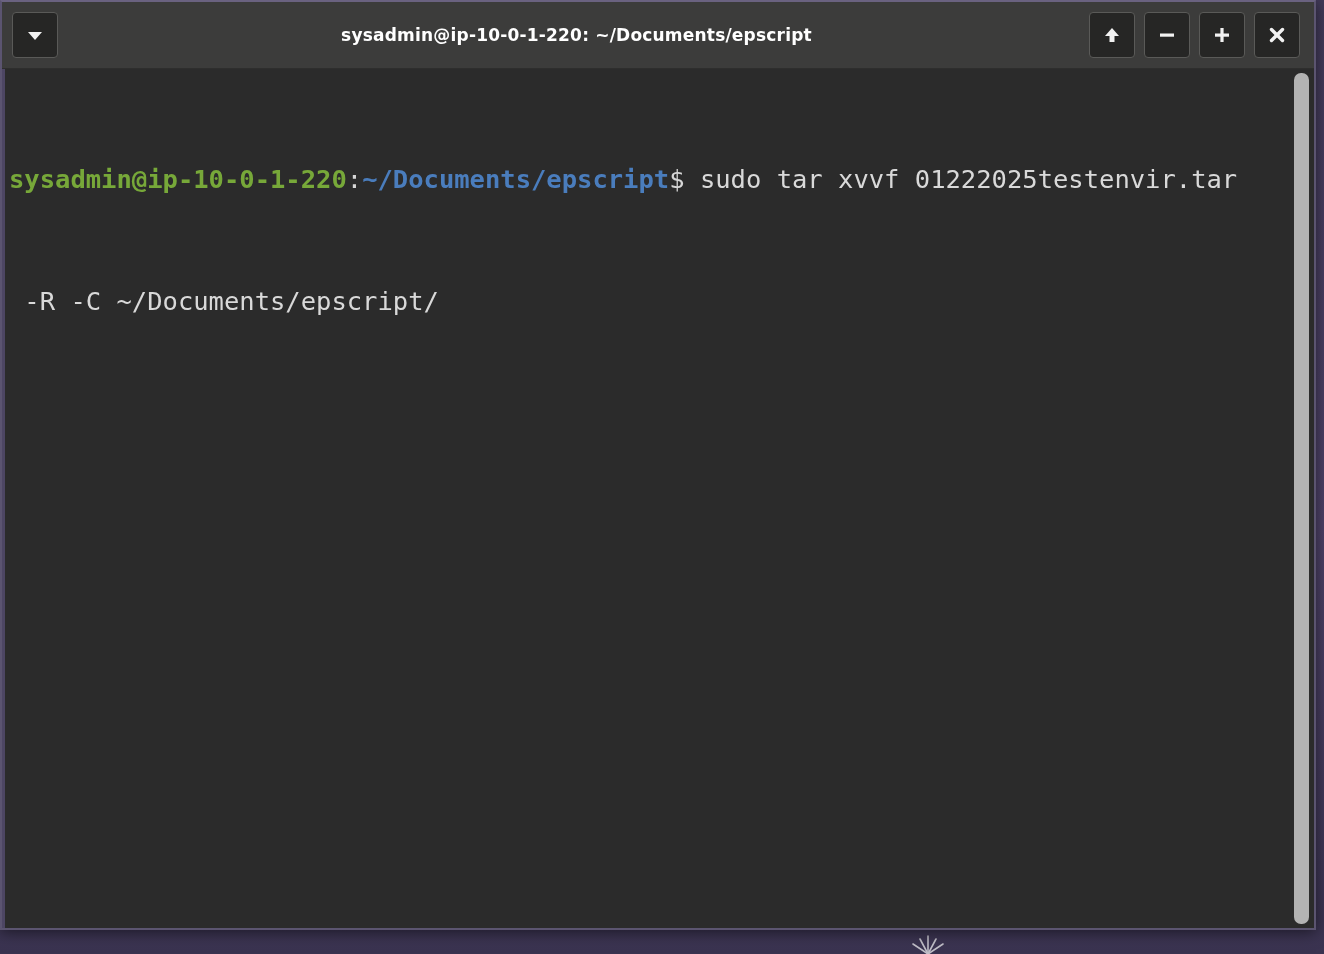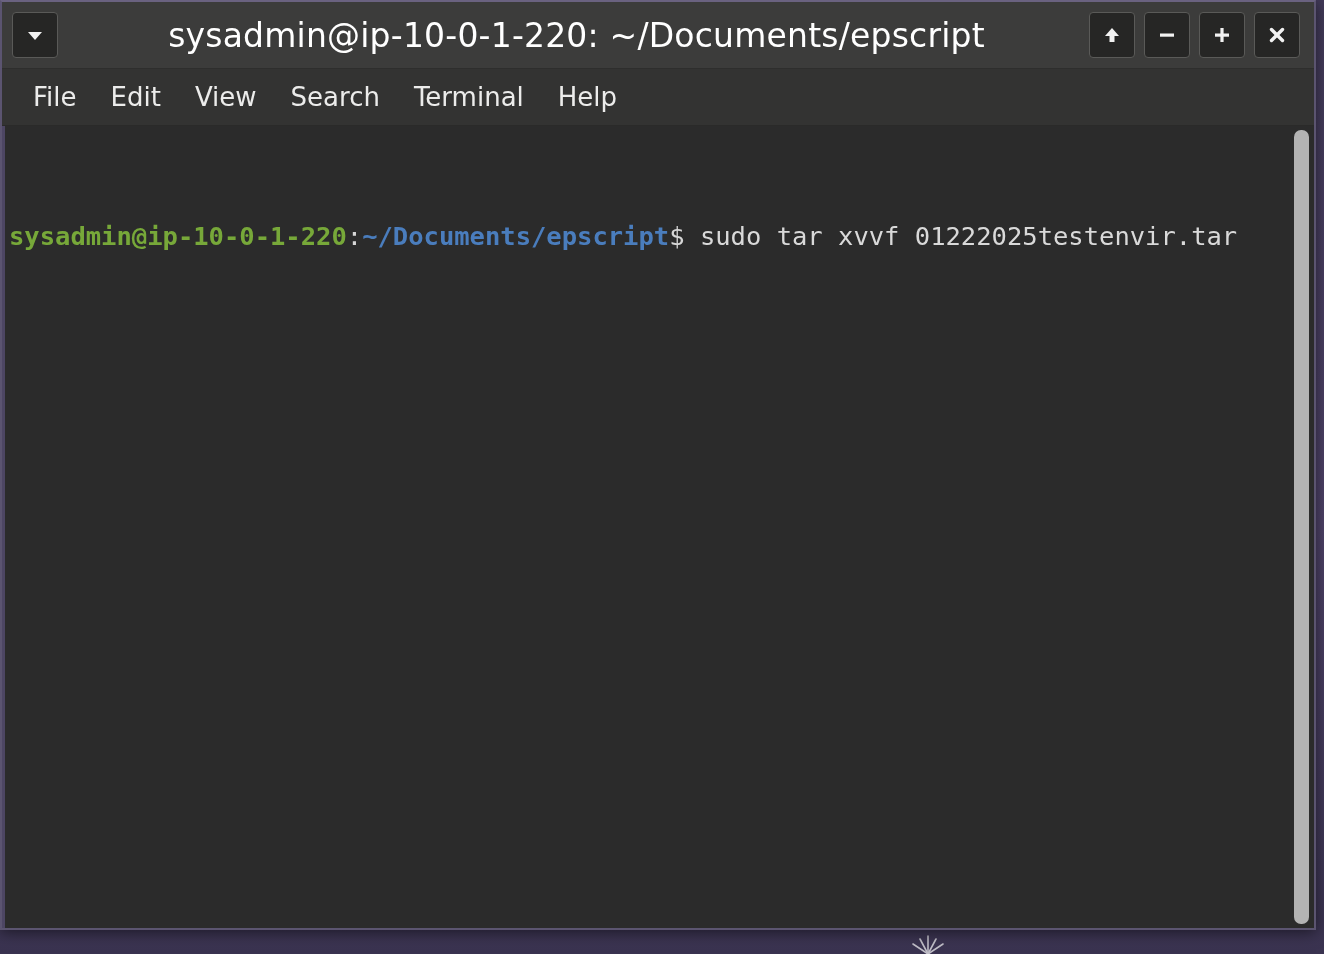--- a/index.html
+++ b/index.html
@@ -68,22 +68,22 @@
     justify-content: center;
     color: #f2f2f2;
     cursor: pointer;
     flex: 0 0 auto;
   }
   #tb-menu-btn { margin-right: 6px; }
   #title-text {
     flex: 1 1 auto;
     text-align: center;
     color: #ffffff;
-    font-size: 33px;
-    font-weight: normal;
+    font-size: 17px;
+    font-weight: bold;
     letter-spacing: .2px;
     white-space: nowrap;
     overflow: hidden;
     text-overflow: ellipsis;
     padding: 0 8px;
     font-family: "DejaVu Sans", sans-serif;
   }
   #tb-right {
     display: flex;
     gap: 9px;
@@ -210,33 +210,26 @@
             <g stroke="#f2f2f2" stroke-width="3.4" stroke-linecap="round">
               <line x1="5.5" y1="5.5" x2="16.5" y2="16.5"></line>
               <line x1="16.5" y1="5.5" x2="5.5" y2="16.5"></line>
             </g>
           </svg>
         </div>
 
       </div>
     </div>
 
-    <div id="menubar">
-      <div class="menu-item">File</div>
-      <div class="menu-item">Edit</div>
-      <div class="menu-item">View</div>
-      <div class="menu-item">Search</div>
-      <div class="menu-item">Terminal</div>
-      <div class="menu-item">Help</div>
-    </div>
 
     <div id="term-area">
 
       <div id="term-screen">
         <div class="line"><span class="seg-user">sysadmin@ip-10-0-1-220</span><span class="seg-colon">:</span><span class="seg-path">~/Documents/epscript</span><span class="seg-dollar">$</span><span class="seg-cmd"> sudo tar xvvf 01222025testenvir.tar</span></div>
+        <div class="line"><span class="seg-cmd"> -R -C ~/Documents/epscript/</span></div>
       </div>
 
       <div id="term-scrollbar">
         <div id="term-scroll-thumb"></div>
       </div>
 
     </div>
 
   </div>
 </div>

